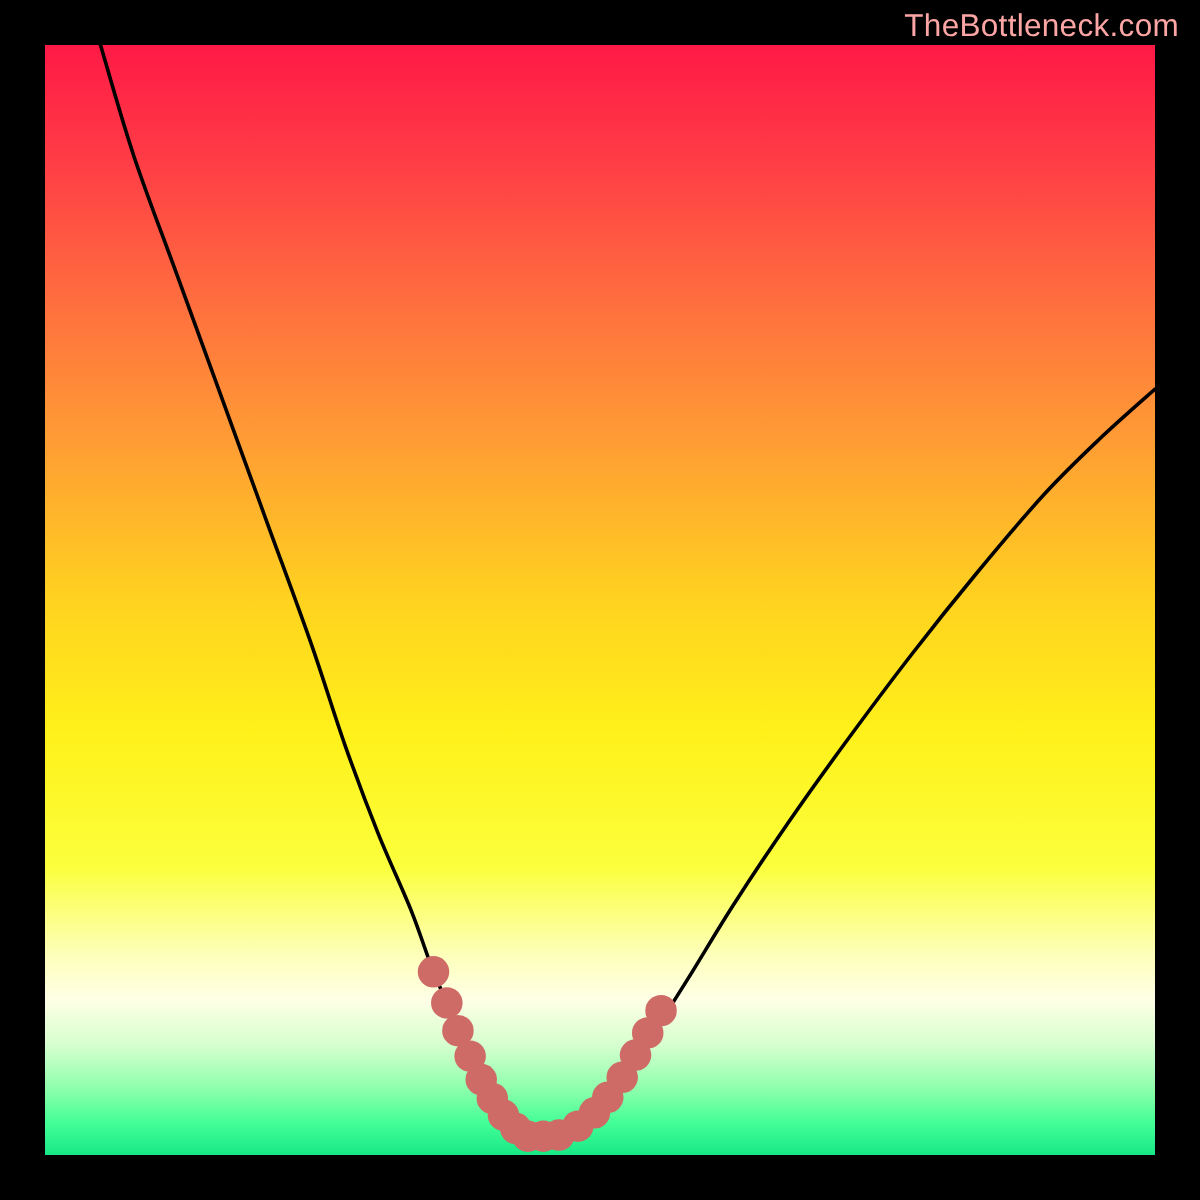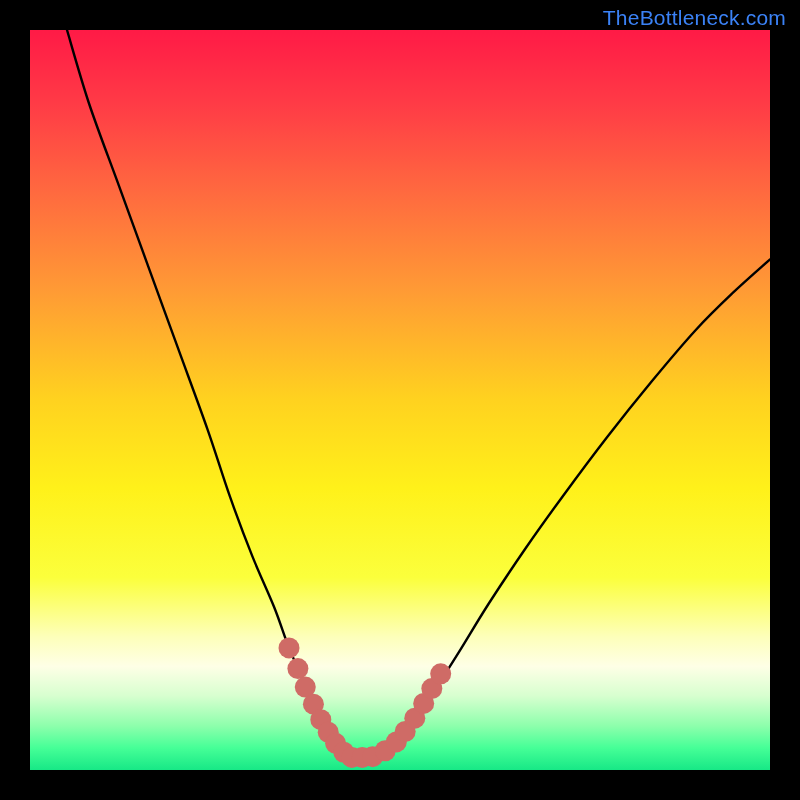--- a/index.html
+++ b/index.html
@@ -29,21 +29,21 @@
     inset: 0;
   }
   .curve {
     position: absolute;
     inset: 0;
   }
   .watermark {
     position: absolute;
     top: 6px;
     right: 14px;
-    color: #3b82f6;
+    color: #fca5a5;
     font-size: 21px;
     letter-spacing: 0.2px;
     font-weight: 500;
   }
 </style>
 </head>
 <body>
 
 <div class="frame">
   <div class="watermark">TheBottleneck.com</div>

